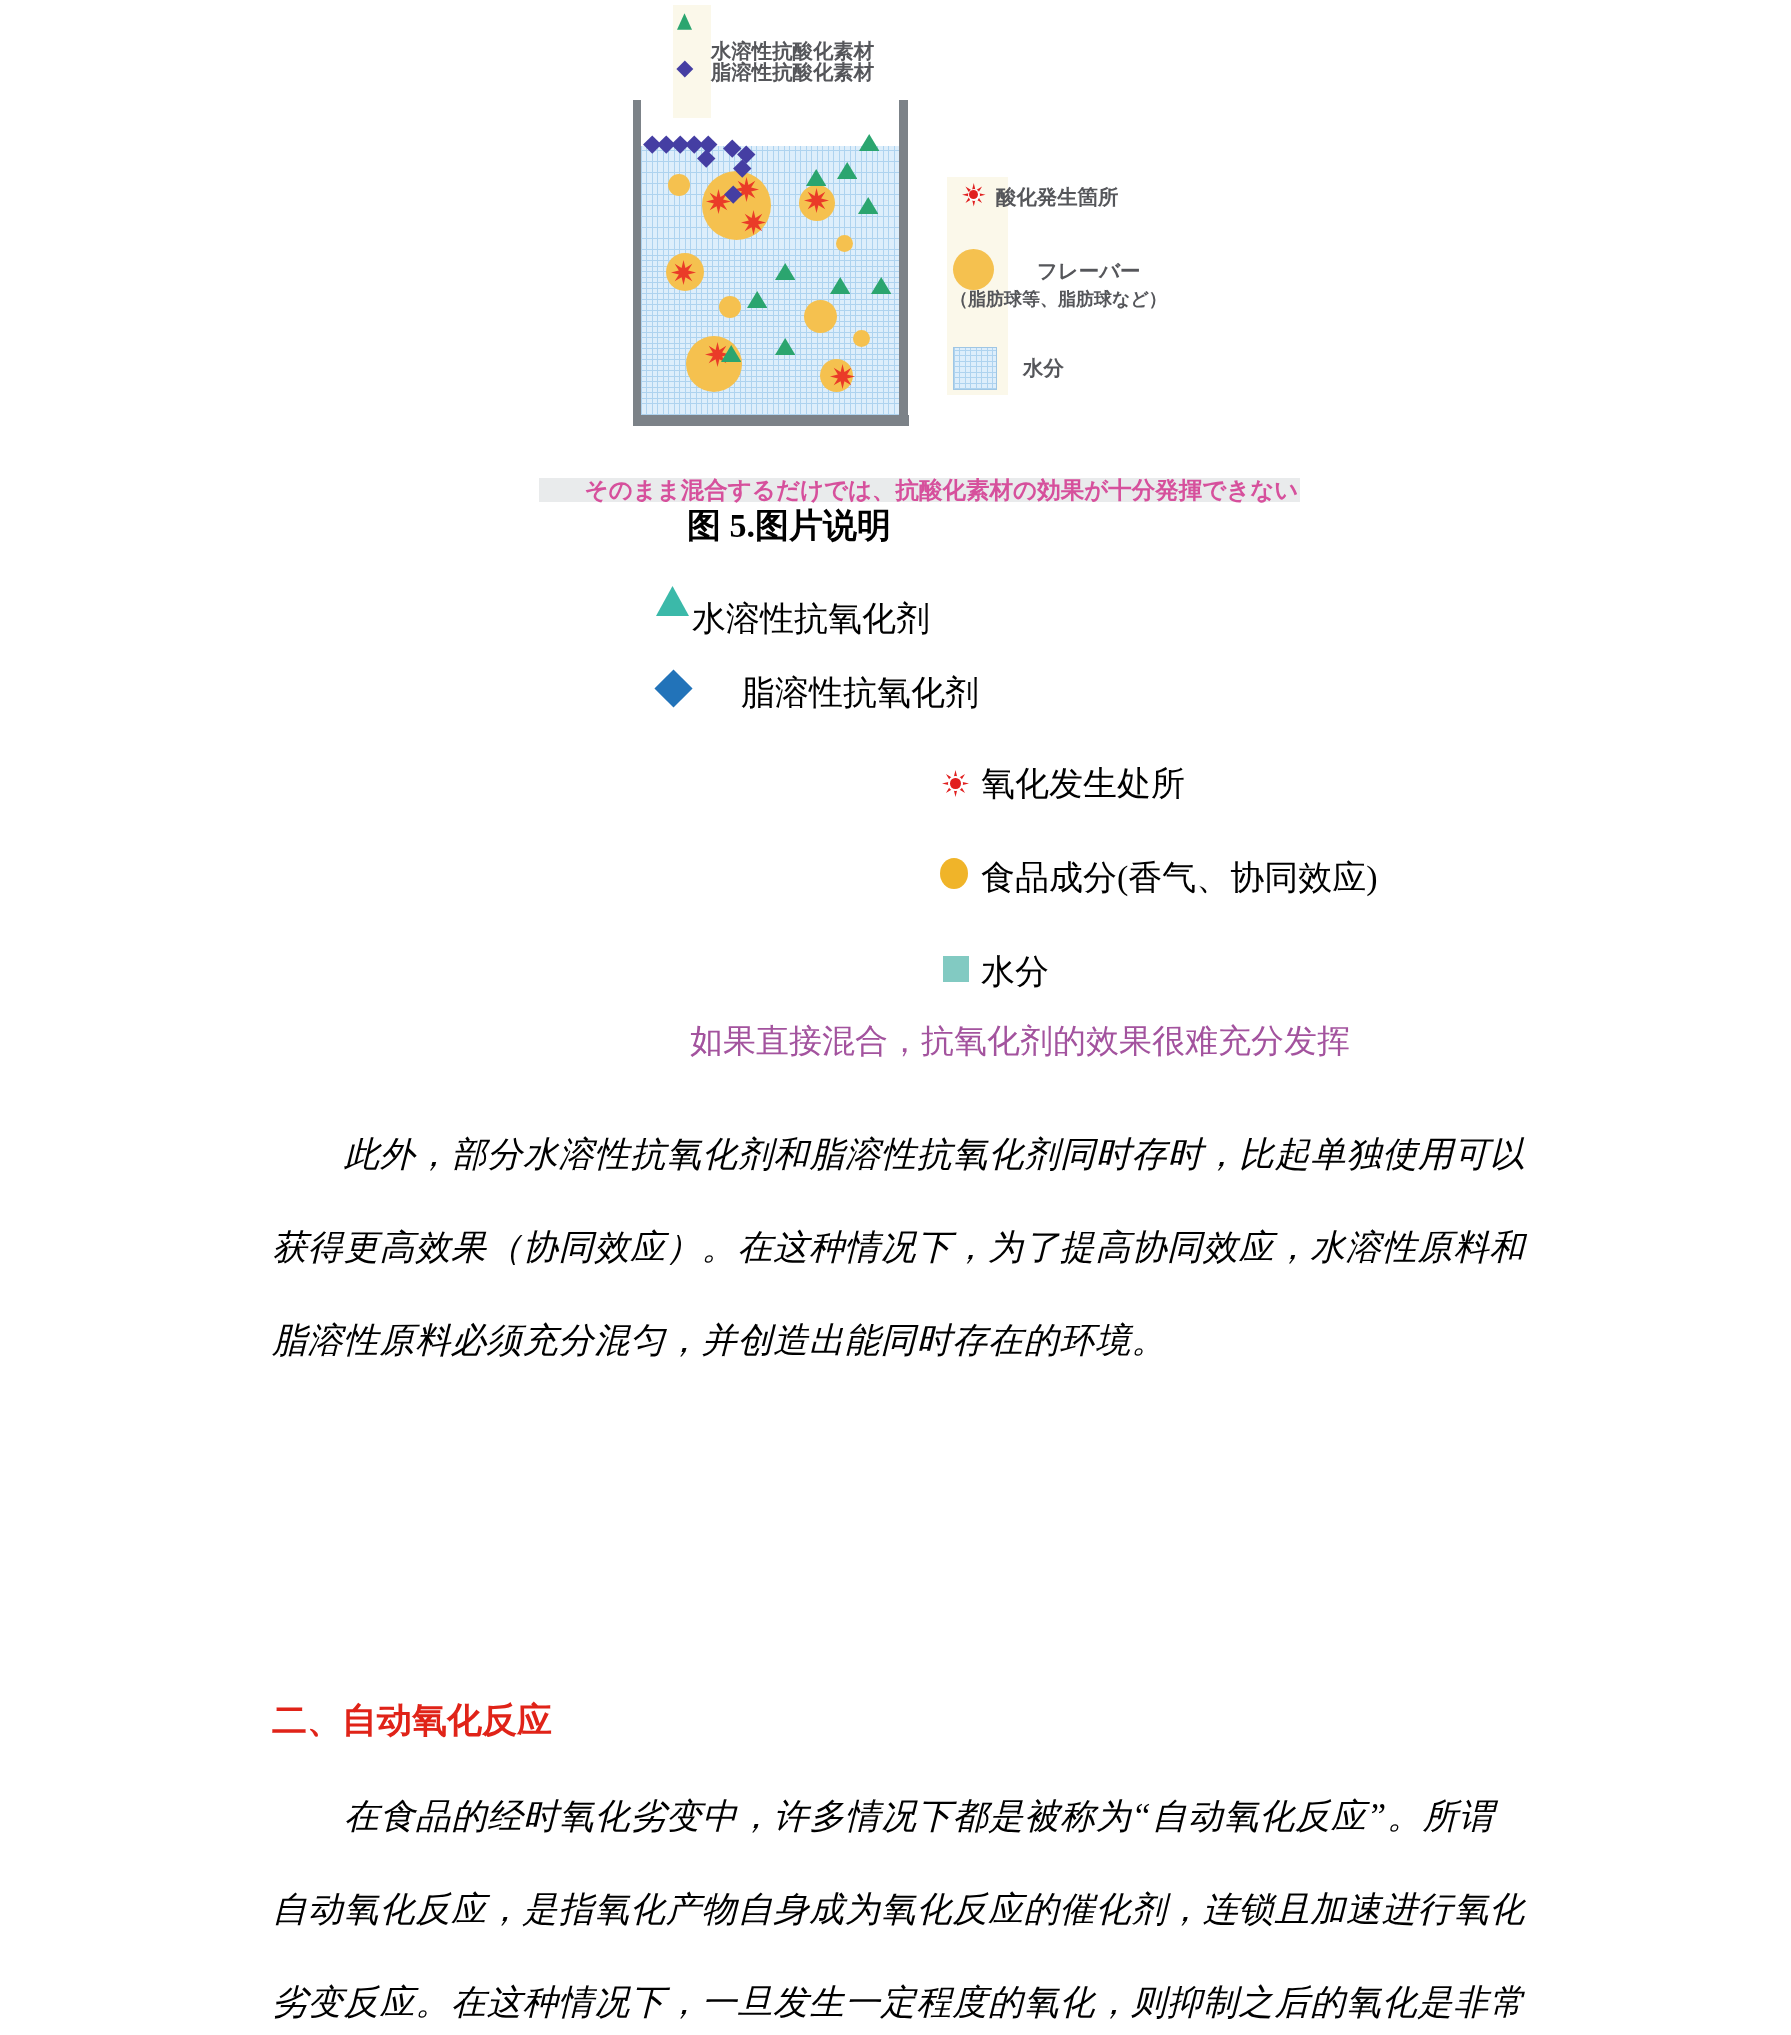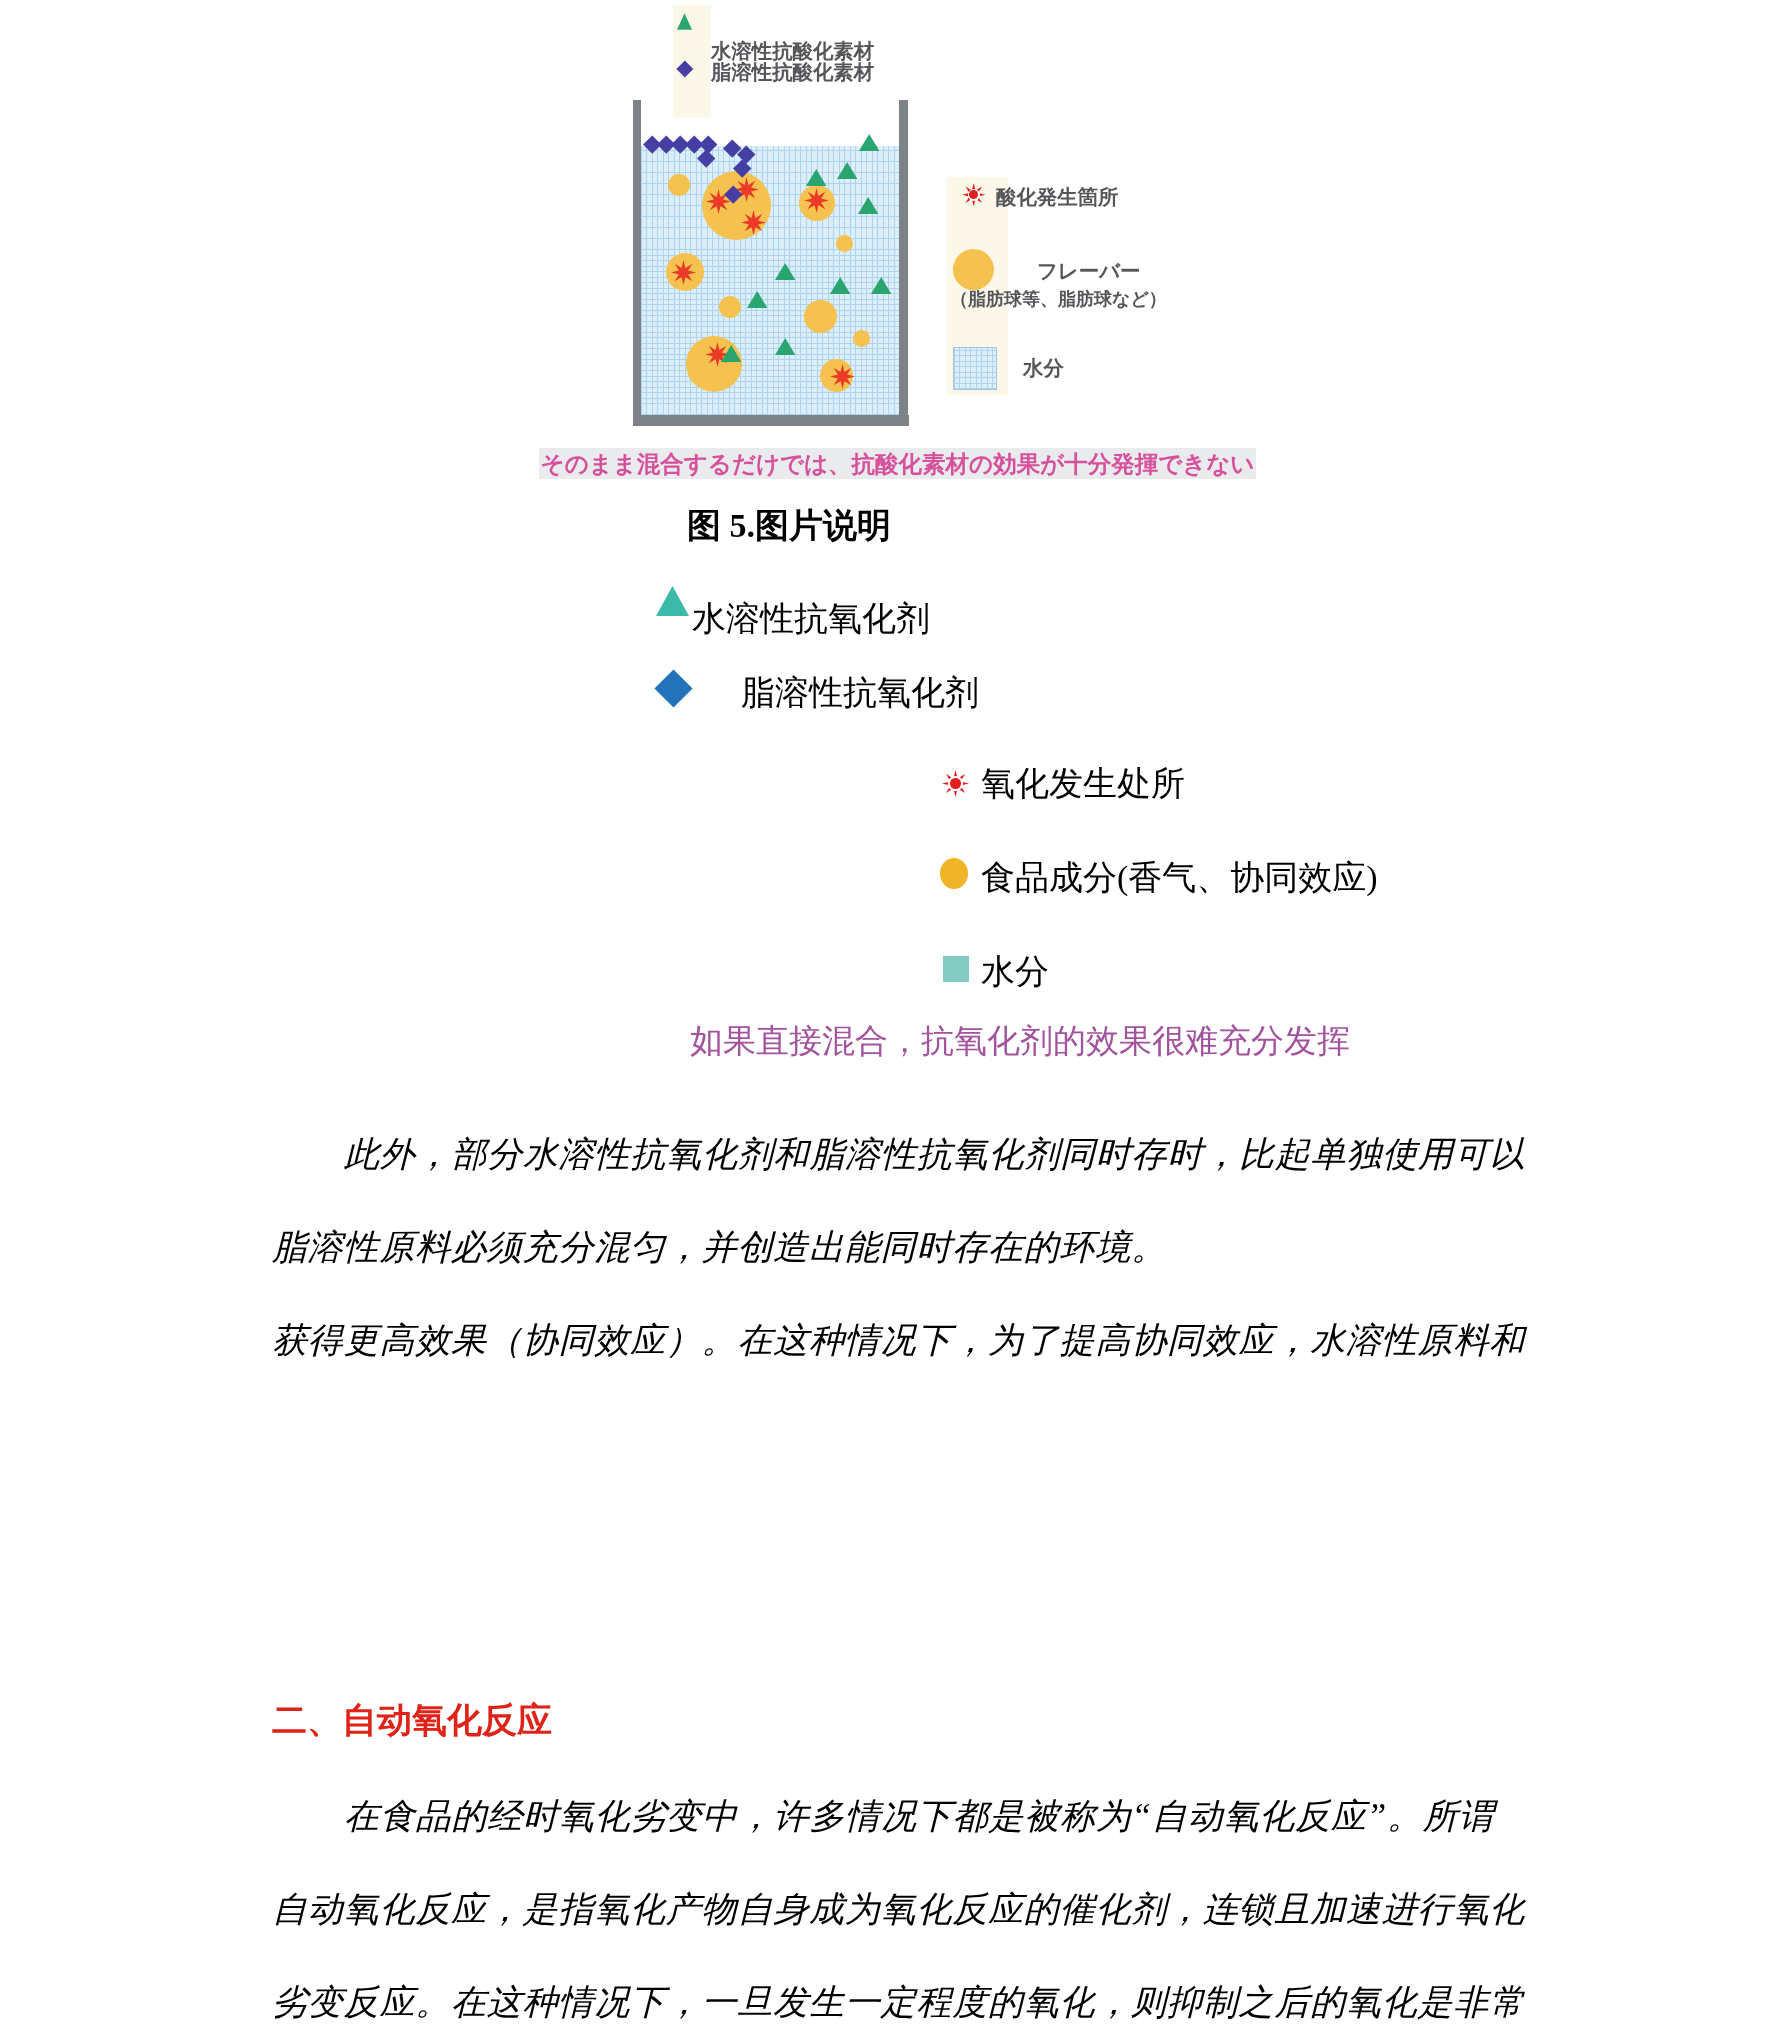--- a/index.html
+++ b/index.html
@@ -32,22 +32,22 @@
   .water{position:absolute;left:7.8px;top:46px;width:258px;height:269px;z-index:1;}
   .contents{position:absolute;inset:0;z-index:2;}
   .fig-circle{position:absolute;border-radius:50%;background:var(--food_orange);}
   .fig-star{position:absolute;background:var(--beaker_star_red);
     clip-path:polygon(100% 50%,68.5% 57.7%,85.4% 85.4%,57.7% 68.5%,50% 100%,42.3% 68.5%,14.6% 85.4%,31.5% 57.7%,0% 50%,31.5% 42.3%,14.6% 14.6%,42.3% 31.5%,50% 0%,57.7% 31.5%,85.4% 14.6%,68.5% 42.3%);}
   .fig-diamond{position:absolute;background:var(--fat_soluble_purple);transform:rotate(45deg);}
   .fig-triangle{position:absolute;background:var(--water_soluble_green);
     clip-path:polygon(50% 0,100% 100%,0 100%);}
 
   
-  .pink-band{left:539px;top:448px;width:717px;height:31px;background:var(--highlight_band_gray);
-    display:flex;align-items:center;justify-content:center;}
+  .pink-band{left:539px;top:478px;width:717px;height:24px;background:var(--highlight_band_gray);
+    display:flex;align-items:center;justify-content:center;padding-left:44px;}
   .pink-text{font-family:"Liberation Sans","DejaVu Sans",sans-serif;font-weight:bold;
     font-size:23.5px;color:var(--jp_highlight_pink);white-space:nowrap;}
 
   
   .caption{left:687px;top:503px;font-size:34px;font-weight:bold;white-space:nowrap;}
   .cn-label{font-size:34px;white-space:nowrap;}
   .cn-tri{background:var(--cn_triangle_teal);clip-path:polygon(50% 0,100% 100%,0 100%);}
   .cn-dia{background:var(--cn_diamond_blue);transform:rotate(45deg);}
   .cn-circle{background:var(--legend_orange);border-radius:50%;}
   .cn-square{background:var(--water_teal_square);}
@@ -157,22 +157,22 @@
   <div class="abs cn-circle" style="left:940px;top:858px;width:28px;height:31px;"></div>
   <div class="abs cn-label" style="left:981px;top:855px;">食品成分(香气、协同效应)</div>
 
   <div class="abs cn-square" style="left:943px;top:956px;width:26px;height:26px;"></div>
   <div class="abs cn-label" style="left:981px;top:949px;">水分</div>
 
   <div class="abs magenta">如果直接混合，抗氧化剂的效果很难充分发挥</div>
 
   <div class="para" style="top:1108px;">
     <div class="line indent">此外，部分水溶性抗氧化剂和脂溶性抗氧化剂同时存时，比起单独使用可以</div>
+    <div class="line">获得更高效果（协同效应）。在这种情况下，为了提高协同效应，水溶性原料和</div>
     <div class="line">脂溶性原料必须充分混匀，并创造出能同时存在的环境。</div>
-    <div class="line">获得更高效果（协同效应）。在这种情况下，为了提高协同效应，水溶性原料和</div>
   </div>
 
   <div class="abs heading">二、自动氧化反应</div>
 
   <div class="para" style="top:1770px;">
     <div class="line indent">在食品的经时氧化劣变中，许多情况下都是被称为“自动氧化反应”。所谓</div>
     <div class="line">自动氧化反应，是指氧化产物自身成为氧化反应的催化剂，连锁且加速进行氧化</div>
     <div class="line">劣变反应。在这种情况下，一旦发生一定程度的氧化，则抑制之后的氧化是非常</div>
   </div>
 

